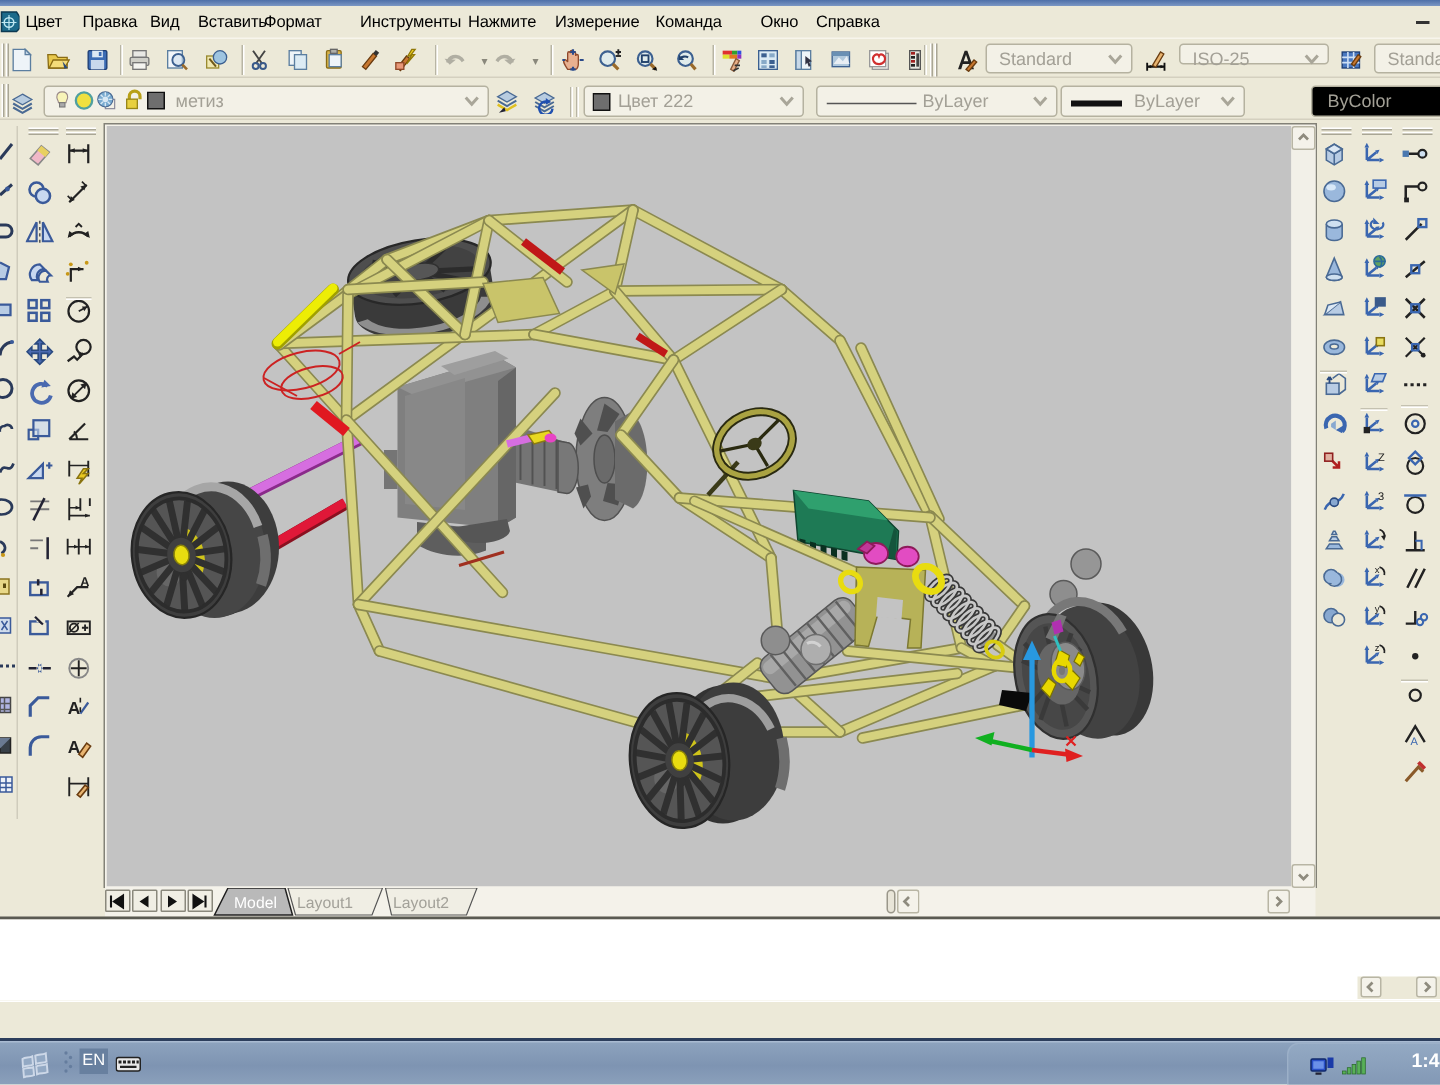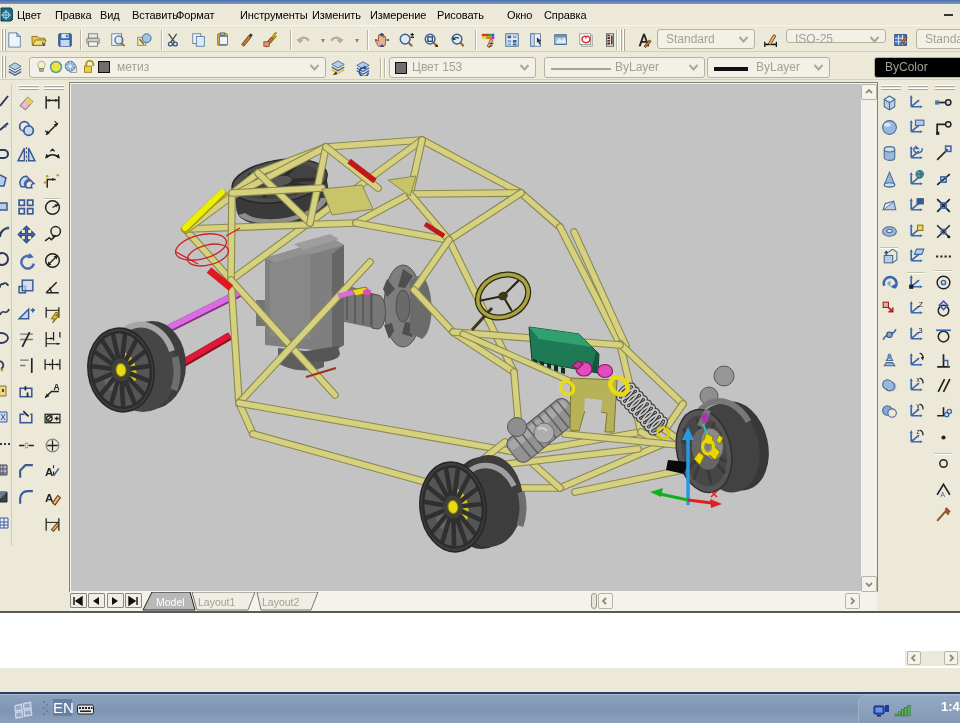--- a/index.html
+++ b/index.html
@@ -7,23 +7,23 @@
       <path d="M1 1 h10 l2 3 v8 l-2 2 h-10 z" fill="#1b6a8a" stroke="#0d3a52"></path>
       <circle cx="6" cy="8" r="3.2" fill="none" stroke="#bfe8f2" stroke-width="1"></circle>
       <path d="M6 3 v10 M1 8 h10" stroke="#bfe8f2" stroke-width="0.8"></path>
     </svg>
     <span style="position:absolute;left:17px;top:9px;font-size:11px;color:#000;letter-spacing:-0.1px">Цвет</span>
     <span style="position:absolute;left:55px;top:9px;font-size:11px;color:#000;letter-spacing:-0.1px">Правка</span>
     <span style="position:absolute;left:100px;top:9px;font-size:11px;color:#000;letter-spacing:-0.1px">Вид</span>
     <span style="position:absolute;left:132px;top:9px;font-size:11px;color:#000;letter-spacing:-0.1px">Вставить</span>
     <span style="position:absolute;left:176px;top:9px;font-size:11px;color:#000;letter-spacing:-0.1px">Формат</span>
     <span style="position:absolute;left:240px;top:9px;font-size:11px;color:#000;letter-spacing:-0.1px">Инструменты</span>
-    <span style="position:absolute;left:312px;top:9px;font-size:11px;color:#000;letter-spacing:-0.1px">Изменить</span>
+    <span style="position:absolute;left:312px;top:9px;font-size:11px;color:#000;letter-spacing:-0.1px">Нажмите</span>
     <span style="position:absolute;left:370px;top:9px;font-size:11px;color:#000;letter-spacing:-0.1px">Измерение</span>
-    <span style="position:absolute;left:437px;top:9px;font-size:11px;color:#000;letter-spacing:-0.1px">Рисовать</span>
+    <span style="position:absolute;left:437px;top:9px;font-size:11px;color:#000;letter-spacing:-0.1px">Команда</span>
     <span style="position:absolute;left:507px;top:9px;font-size:11px;color:#000;letter-spacing:-0.1px">Окно</span>
     <span style="position:absolute;left:544px;top:9px;font-size:11px;color:#000;letter-spacing:-0.1px">Справка</span>
     <div style="position:absolute;left:944px;top:14px;width:9px;height:2px;background:#333"></div>
     <div style="position:absolute;left:0;top:25px;width:960px;height:27px;background:#ece9d8;border-top:1px solid #f7f5ec;border-bottom:1px solid #d4d0bf;box-sizing:border-box"></div>
     <div style="position:absolute;left:1px;top:29px;width:1px;height:22px;background:#fff"></div>
     <div style="position:absolute;left:2px;top:29px;width:1px;height:22px;background:#a9a695"></div>
     <div style="position:absolute;left:4px;top:29px;width:1px;height:22px;background:#fff"></div>
     <div style="position:absolute;left:5px;top:29px;width:1px;height:22px;background:#a9a695"></div>
     <svg style="position:absolute;left:7px;top:32px;" width="16" height="16" viewBox="0 0 18 18">
       <path d="M2 1 h9 l4 4 v12 h-13 z" fill="#eef4f8" stroke="#5b7ea0"></path>
@@ -252,21 +252,21 @@
       <path d="M10 6 l4 3 -4 2 z" fill="#2050b0"></path>
     </svg>
     <div style="position:absolute;left:380px;top:58px;width:1px;height:20px;background:#b8b5a4"></div>
     <div style="position:absolute;left:381px;top:58px;width:1px;height:20px;background:#fff"></div>
     <div style="position:absolute;left:384px;top:58px;width:1px;height:20px;background:#b8b5a4"></div>
     <div style="position:absolute;left:385px;top:58px;width:1px;height:20px;background:#fff"></div>
     <div style="position:absolute;left:389px;top:57px;width:147px;height:21px;background:#f3f1e7;border:1px solid #b5b2a0;border-radius:3px;box-sizing:border-box;">
       <svg width="13" height="13" style="position:absolute;left:5px;top:4px">
         <rect x="0.5" y="0.5" width="11" height="11" fill="#6e6e6e" stroke="#111"></rect>
       </svg>
-      <span style="position:absolute;left:10px;top:2px;font-size:12px;color:#a3a096;white-space:nowrap"><span style="position:relative;left:12px">Цвет 153</span></span>
+      <span style="position:absolute;left:10px;top:2px;font-size:12px;color:#a3a096;white-space:nowrap"><span style="position:relative;left:12px">Цвет 222</span></span>
       <svg style="position:absolute;right:5px;top:5px" width="11" height="9" viewBox="0 0 11 9">
         <path d="M1.5 2 L5.5 6.5 L9.5 2" fill="none" stroke="#a9a699" stroke-width="2"></path>
       </svg>
     </div>
     <div style="position:absolute;left:544px;top:57px;width:161px;height:21px;background:#f3f1e7;border:1px solid #b5b2a0;border-radius:3px;box-sizing:border-box;">
       <svg width="62" height="13" style="position:absolute;left:6px;top:4px">
         <path d="M0 7 h60" stroke="#555" stroke-width="1"></path>
       </svg>
       <span style="position:absolute;left:10px;top:2px;font-size:12px;color:#a3a096;white-space:nowrap"><span style="position:relative;left:60px">ByLayer</span></span>
       <svg style="position:absolute;right:5px;top:5px" width="11" height="9" viewBox="0 0 11 9">
@@ -1124,21 +1124,21 @@
     </svg>
     <svg style="position:absolute;left:42px;top:700px;" width="7" height="17" viewBox="0 0 7 17">
       <g fill="#657d9e">
         <circle cx="2" cy="2" r="1.1"></circle>
         <circle cx="5" cy="5" r="1.1"></circle>
         <circle cx="2" cy="8" r="1.1"></circle>
         <circle cx="5" cy="11" r="1.1"></circle>
         <circle cx="2" cy="14" r="1.1"></circle>
       </g>
     </svg>
-    <div style="position:absolute;left:53px;top:699px;width:19px;height:17px;background:#68809f;color:#fff;font-size:15px;text-align:center;line-height:17px;">EN</div>
+    <div style="position:absolute;left:53px;top:699px;width:19px;height:17px;background:#68809f;color:#fff;font-size:11px;text-align:center;line-height:17px;">EN</div>
     <svg style="position:absolute;left:77px;top:702px;" width="17" height="14" viewBox="0 0 17 14">
       <rect x="0.5" y="3" width="16" height="9" rx="1.5" fill="#e8e8e8" stroke="#222"></rect>
       <g fill="#222">
         <rect x="2" y="5" width="2" height="2"></rect>
         <rect x="5" y="5" width="2" height="2"></rect>
         <rect x="8" y="5" width="2" height="2"></rect>
         <rect x="11" y="5" width="2" height="2"></rect>
         <rect x="14" y="5" width="1.5" height="2"></rect>
         <rect x="3" y="8.5" width="11" height="1.5"></rect>
       </g>

